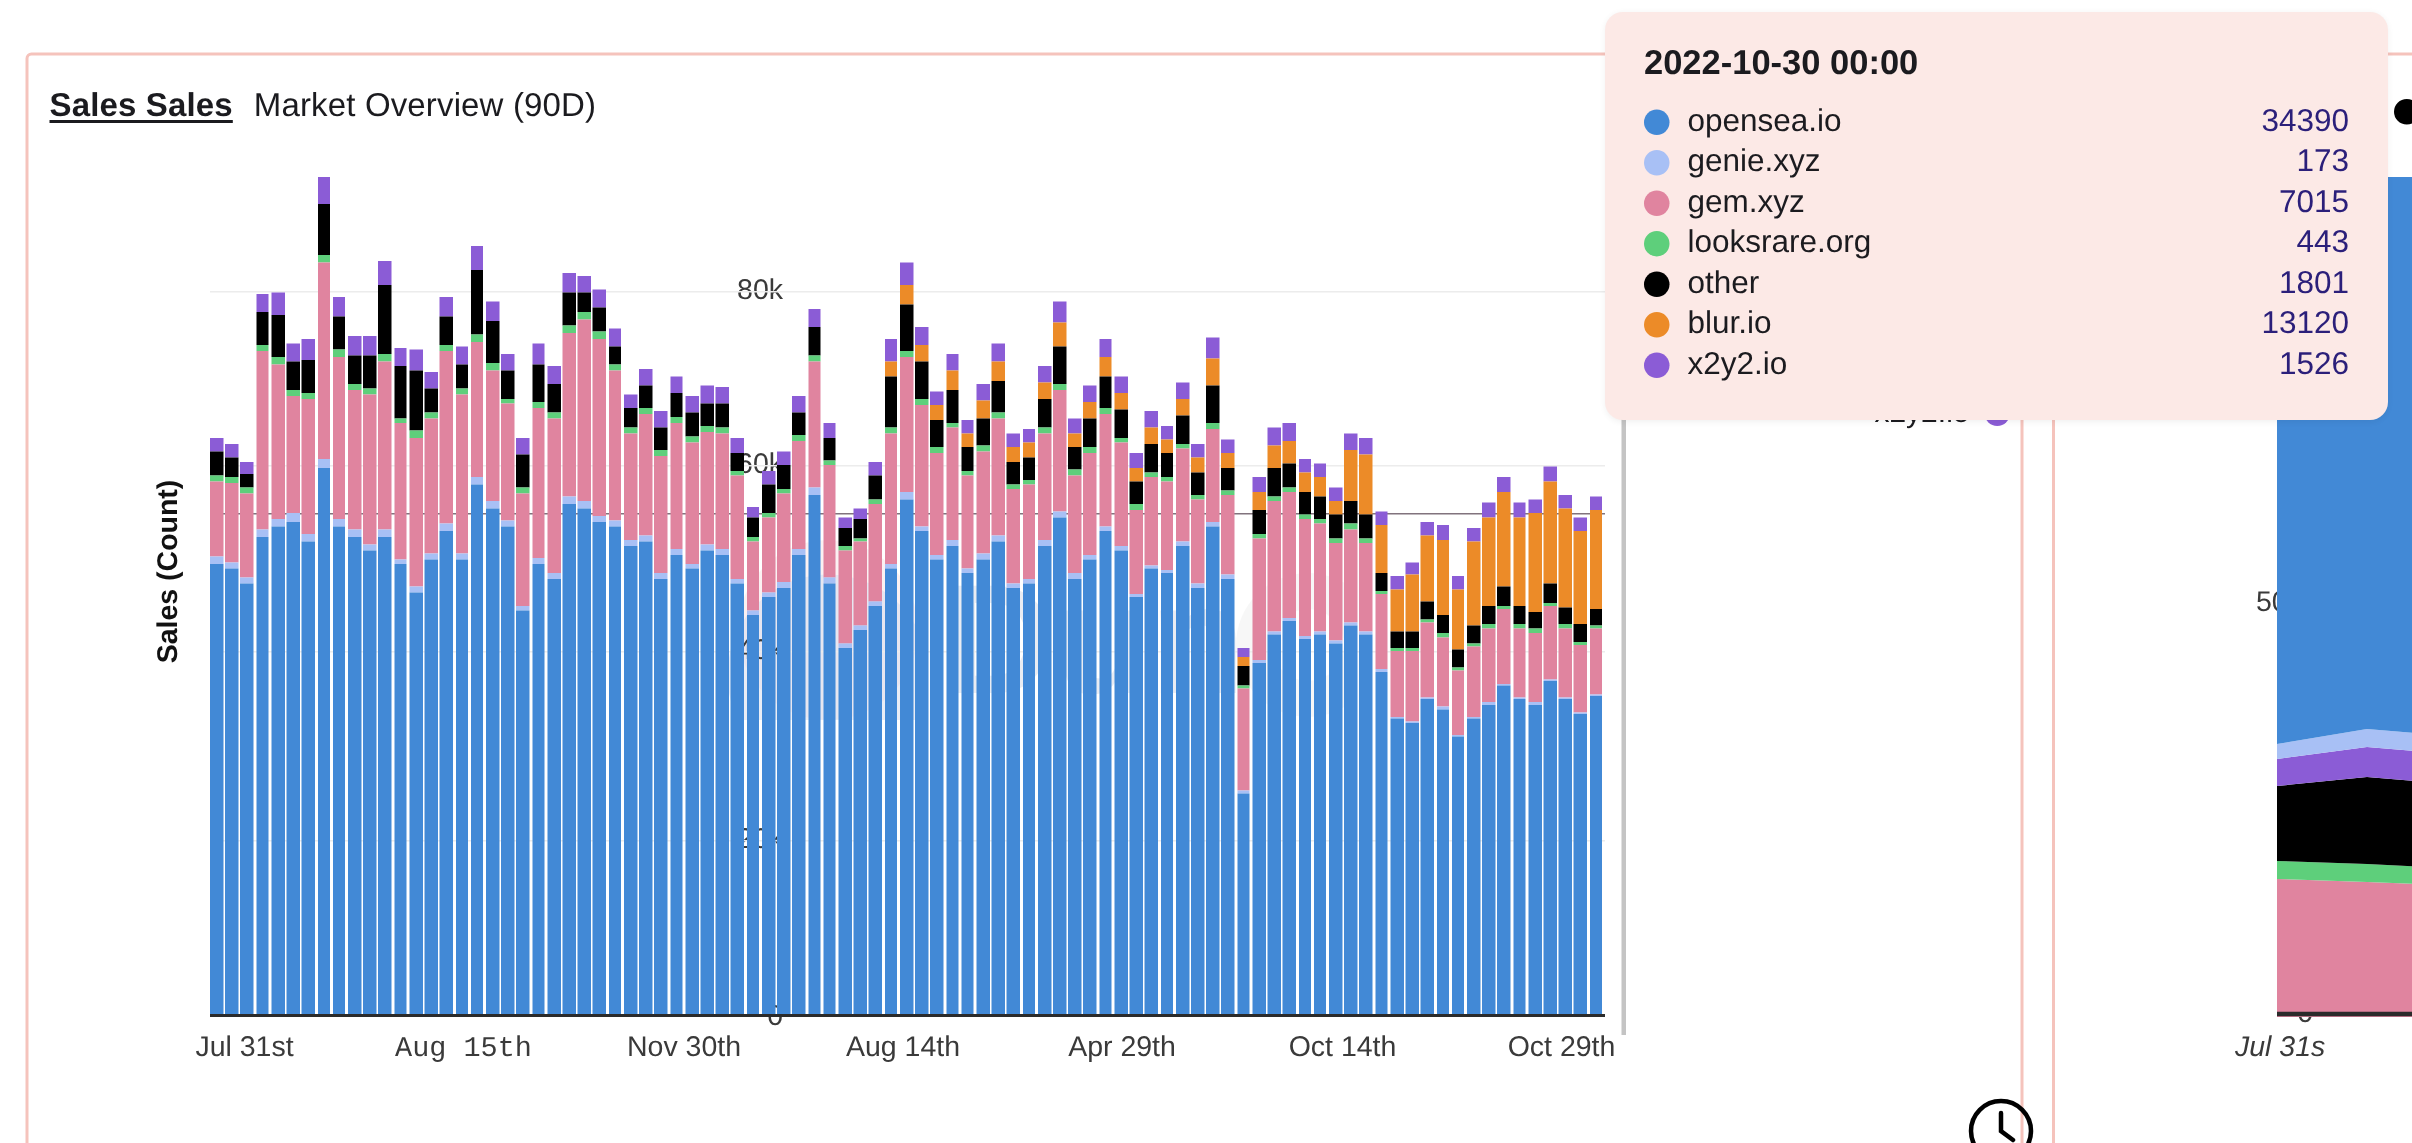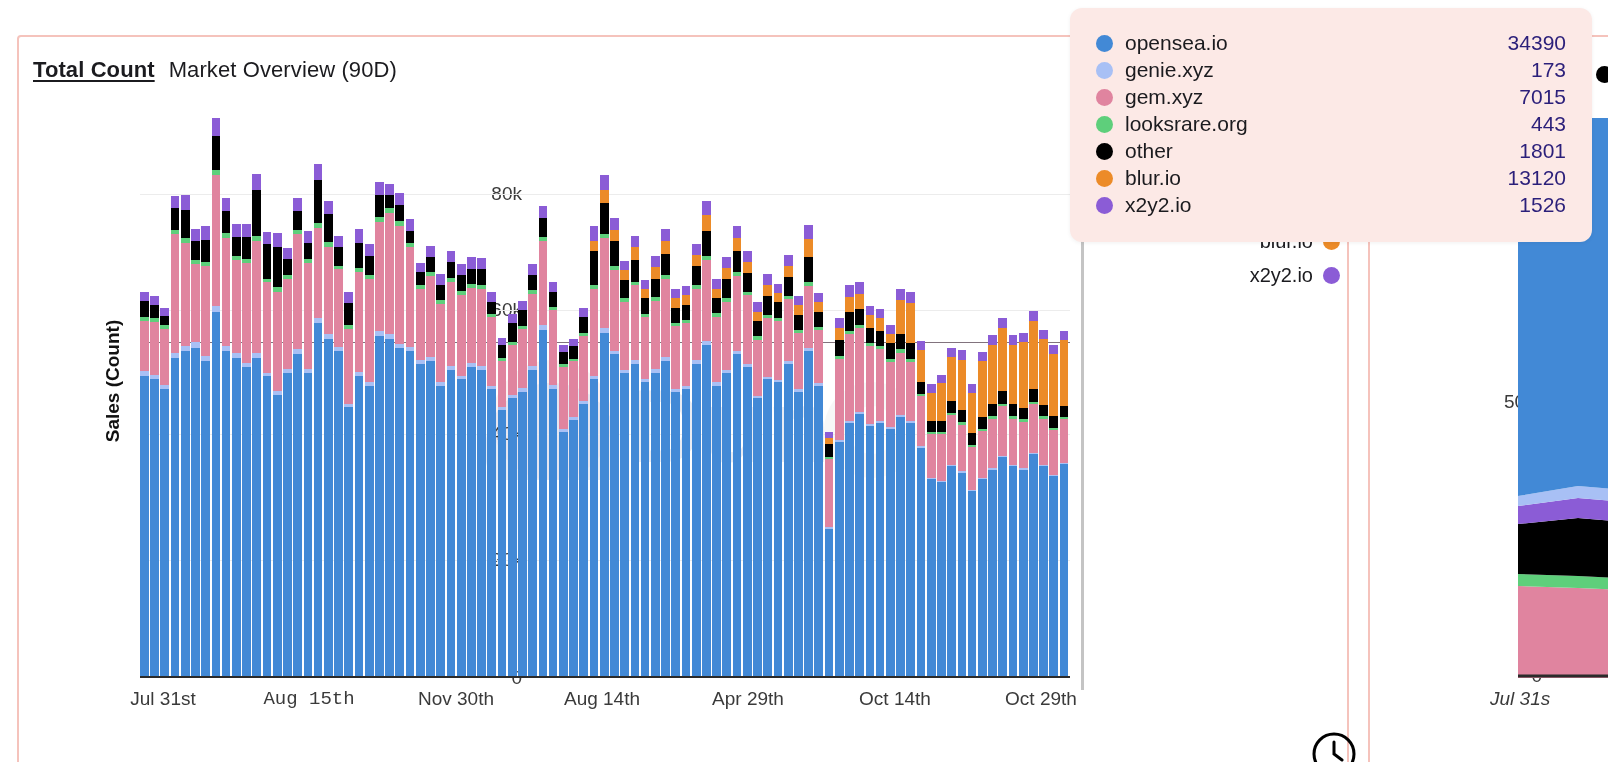--- a/index.html
+++ b/index.html
@@ -137,21 +137,21 @@
   
   #history-icon { position: absolute; left: 1310px; top: 730px; width: 48px; height: 48px; }
 </style>
 </head>
 <body>
 <div id="root">
 
 <div class="panel-frame" id="panel-left"></div>
 
 <div class="chart-title" style="left:33px; top:57px;">
-  <span class="title-strong">Total Count</span><span style="display:inline-block;width:14px;"></span><span class="title-rest">Market Overview (90D)</span>
+  <span class="title-strong">Sales Sales</span><span style="display:inline-block;width:14px;"></span><span class="title-rest">Market Overview (90D)</span>
 </div>
 
 <svg id="watermark" viewBox="0 0 420 130">
   <circle cx="72" cy="68" r="60" fill="#e79aa6" opacity=".45"></circle>
   <path d="M12 128 A60 60 0 0 1 132 68 L132 128 Z" fill="#5f7fc4" opacity=".45"></path>
   <text x="148" y="110" font-family="Liberation Sans, sans-serif" font-size="104" font-weight="bold" fill="#7d8fb3" opacity=".55">Dun</text>
   <circle cx="392" cy="78" r="48" fill="#cfcfcf" opacity=".55"></circle>
   <circle cx="392" cy="78" r="24" fill="#ffffff"></circle>
 </svg>
 
@@ -1000,20 +1000,21 @@
   <path d="M0,456 L60,458 L270,468 L270,418 L60,400 L0,406 Z" fill="#000000"></path>
   <path d="M0,406 L60,400 L270,418 L270,398 L60,380 L0,388 Z" fill="#8b5cd6"></path>
   <path d="M0,388 L60,380 L270,398 L270,386 L60,368 L0,378 Z" fill="#a8c0f5"></path>
   <path d="M0,378 L60,368 L270,386 L270,0 L60,0 L0,0 Z" fill="#4289d6"></path>
   <line x1="0" y1="558" x2="270" y2="558" stroke="#2b2b2b" stroke-width="3"></line>
 </svg>
 
 <div style="position:absolute;left:1596px;top:66px;width:17px;height:17px;border-radius:50%;background:#000;"></div>
 
 <div id="tooltip">
+  <div id="tooltip-date">2022-10-30 00:00</div>
   <div id="tooltip-rows">
         <div class="tt-row">
           <span class="tt-dot" style="background: rgb(66, 137, 214);"></span>
           <span class="tt-name">opensea.io</span>
           <span class="tt-val">34390</span>
         </div>
         <div class="tt-row">
           <span class="tt-dot" style="background: rgb(168, 192, 245);"></span>
           <span class="tt-name">genie.xyz</span>
           <span class="tt-val">173</span>

